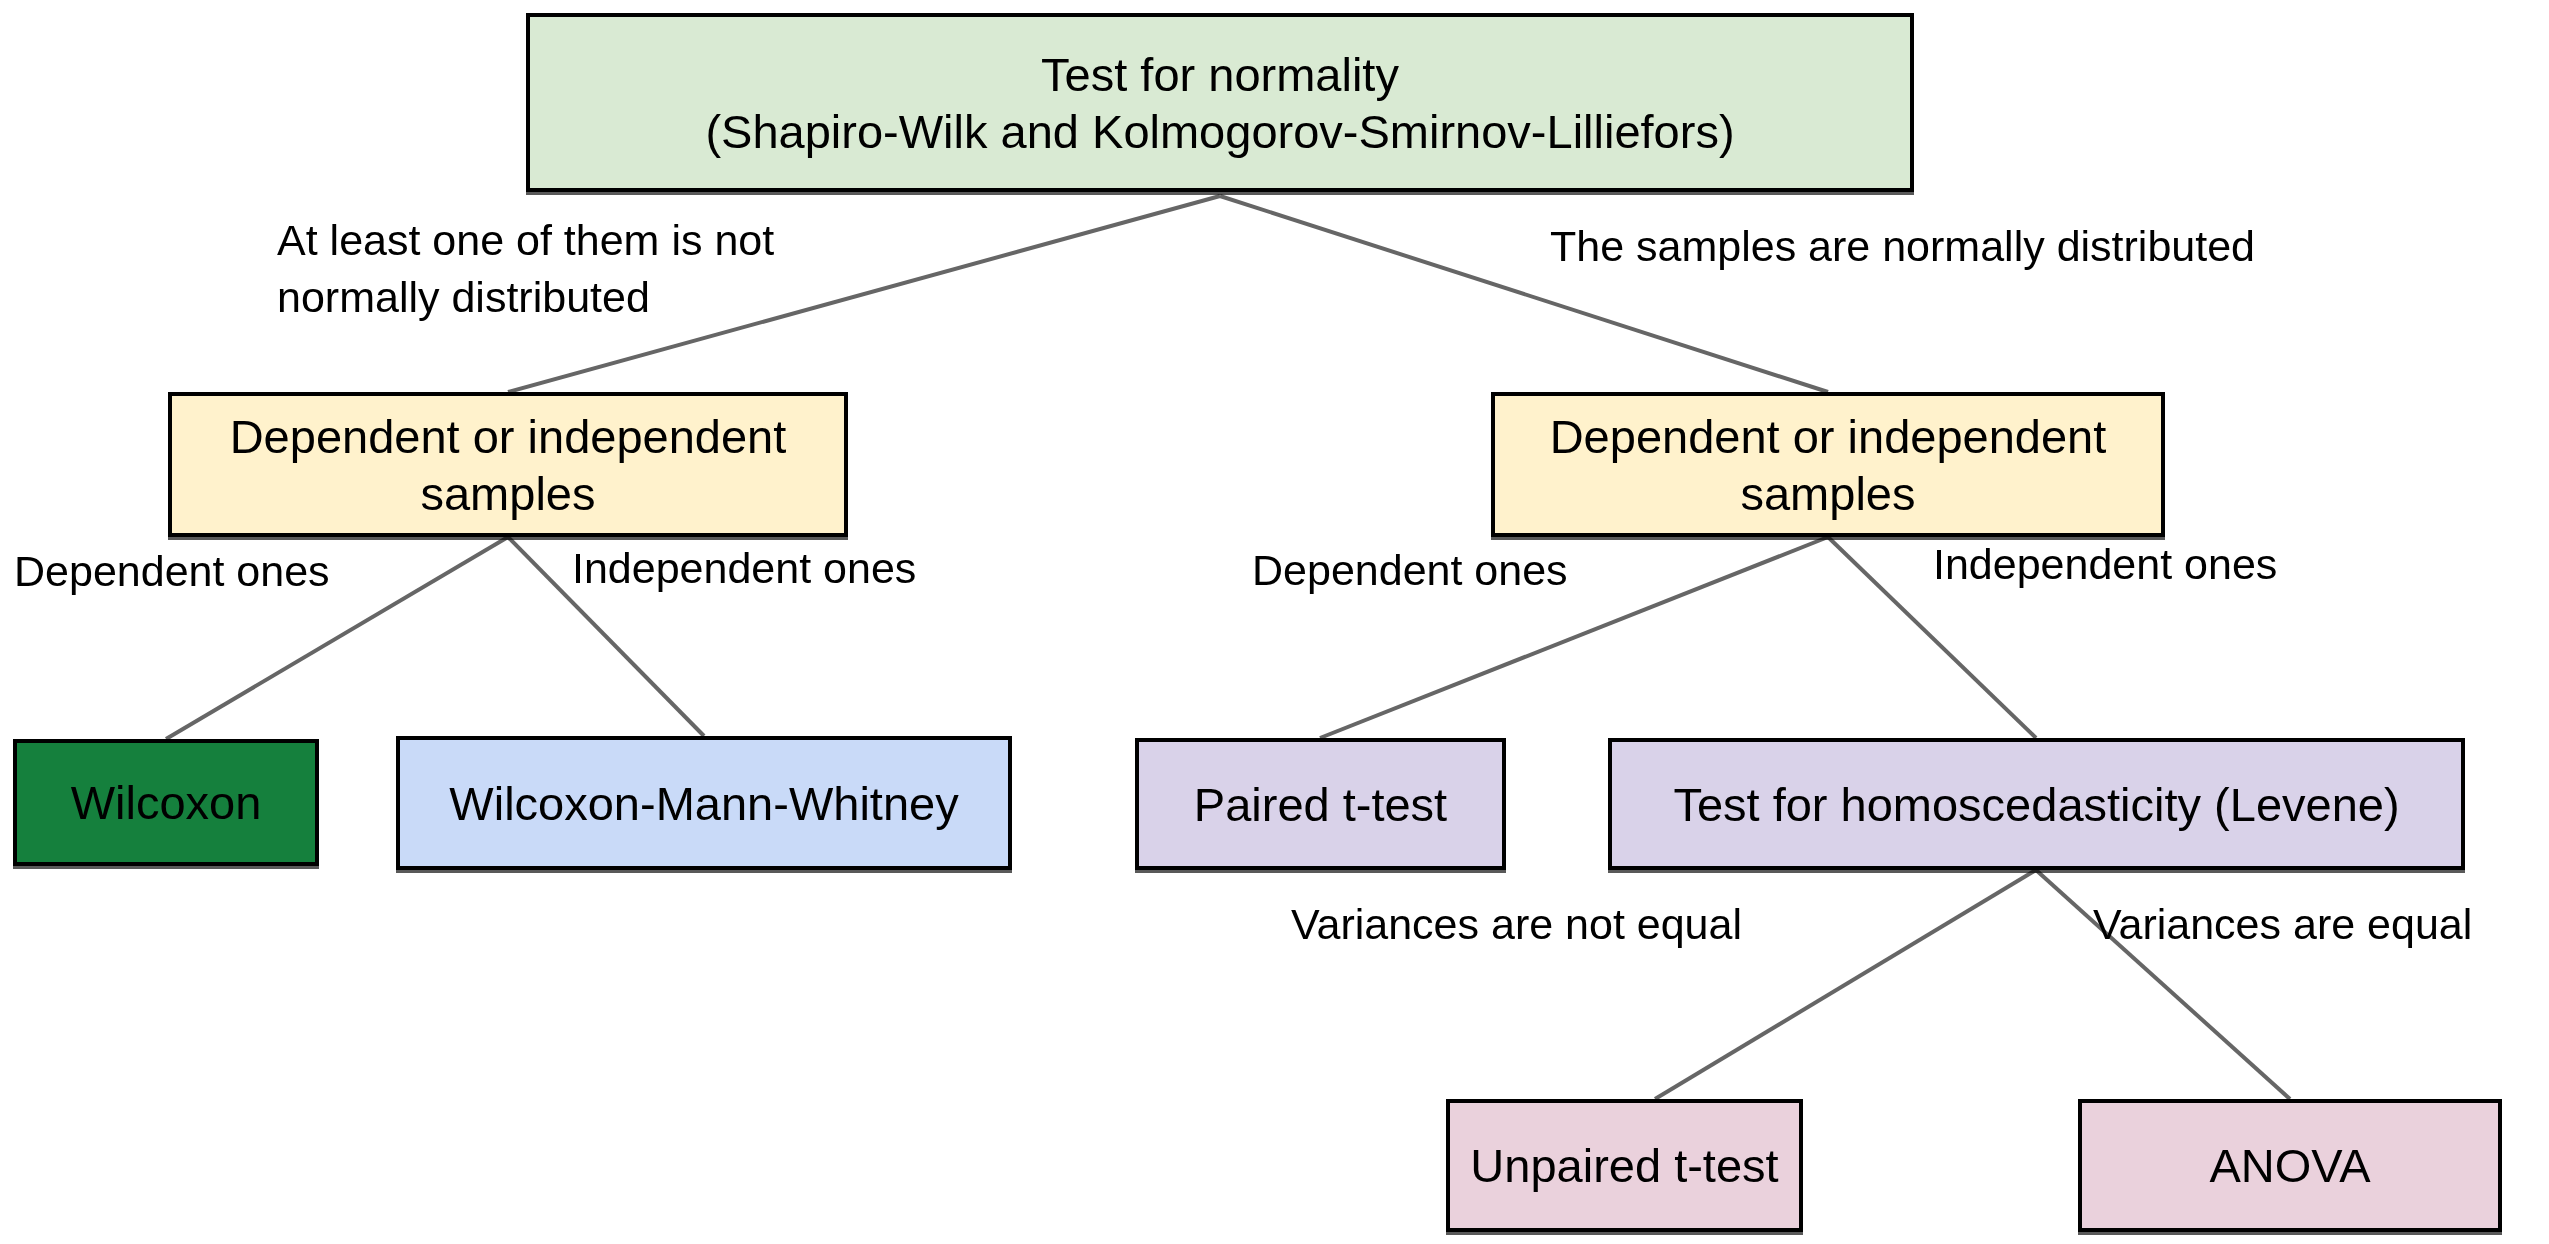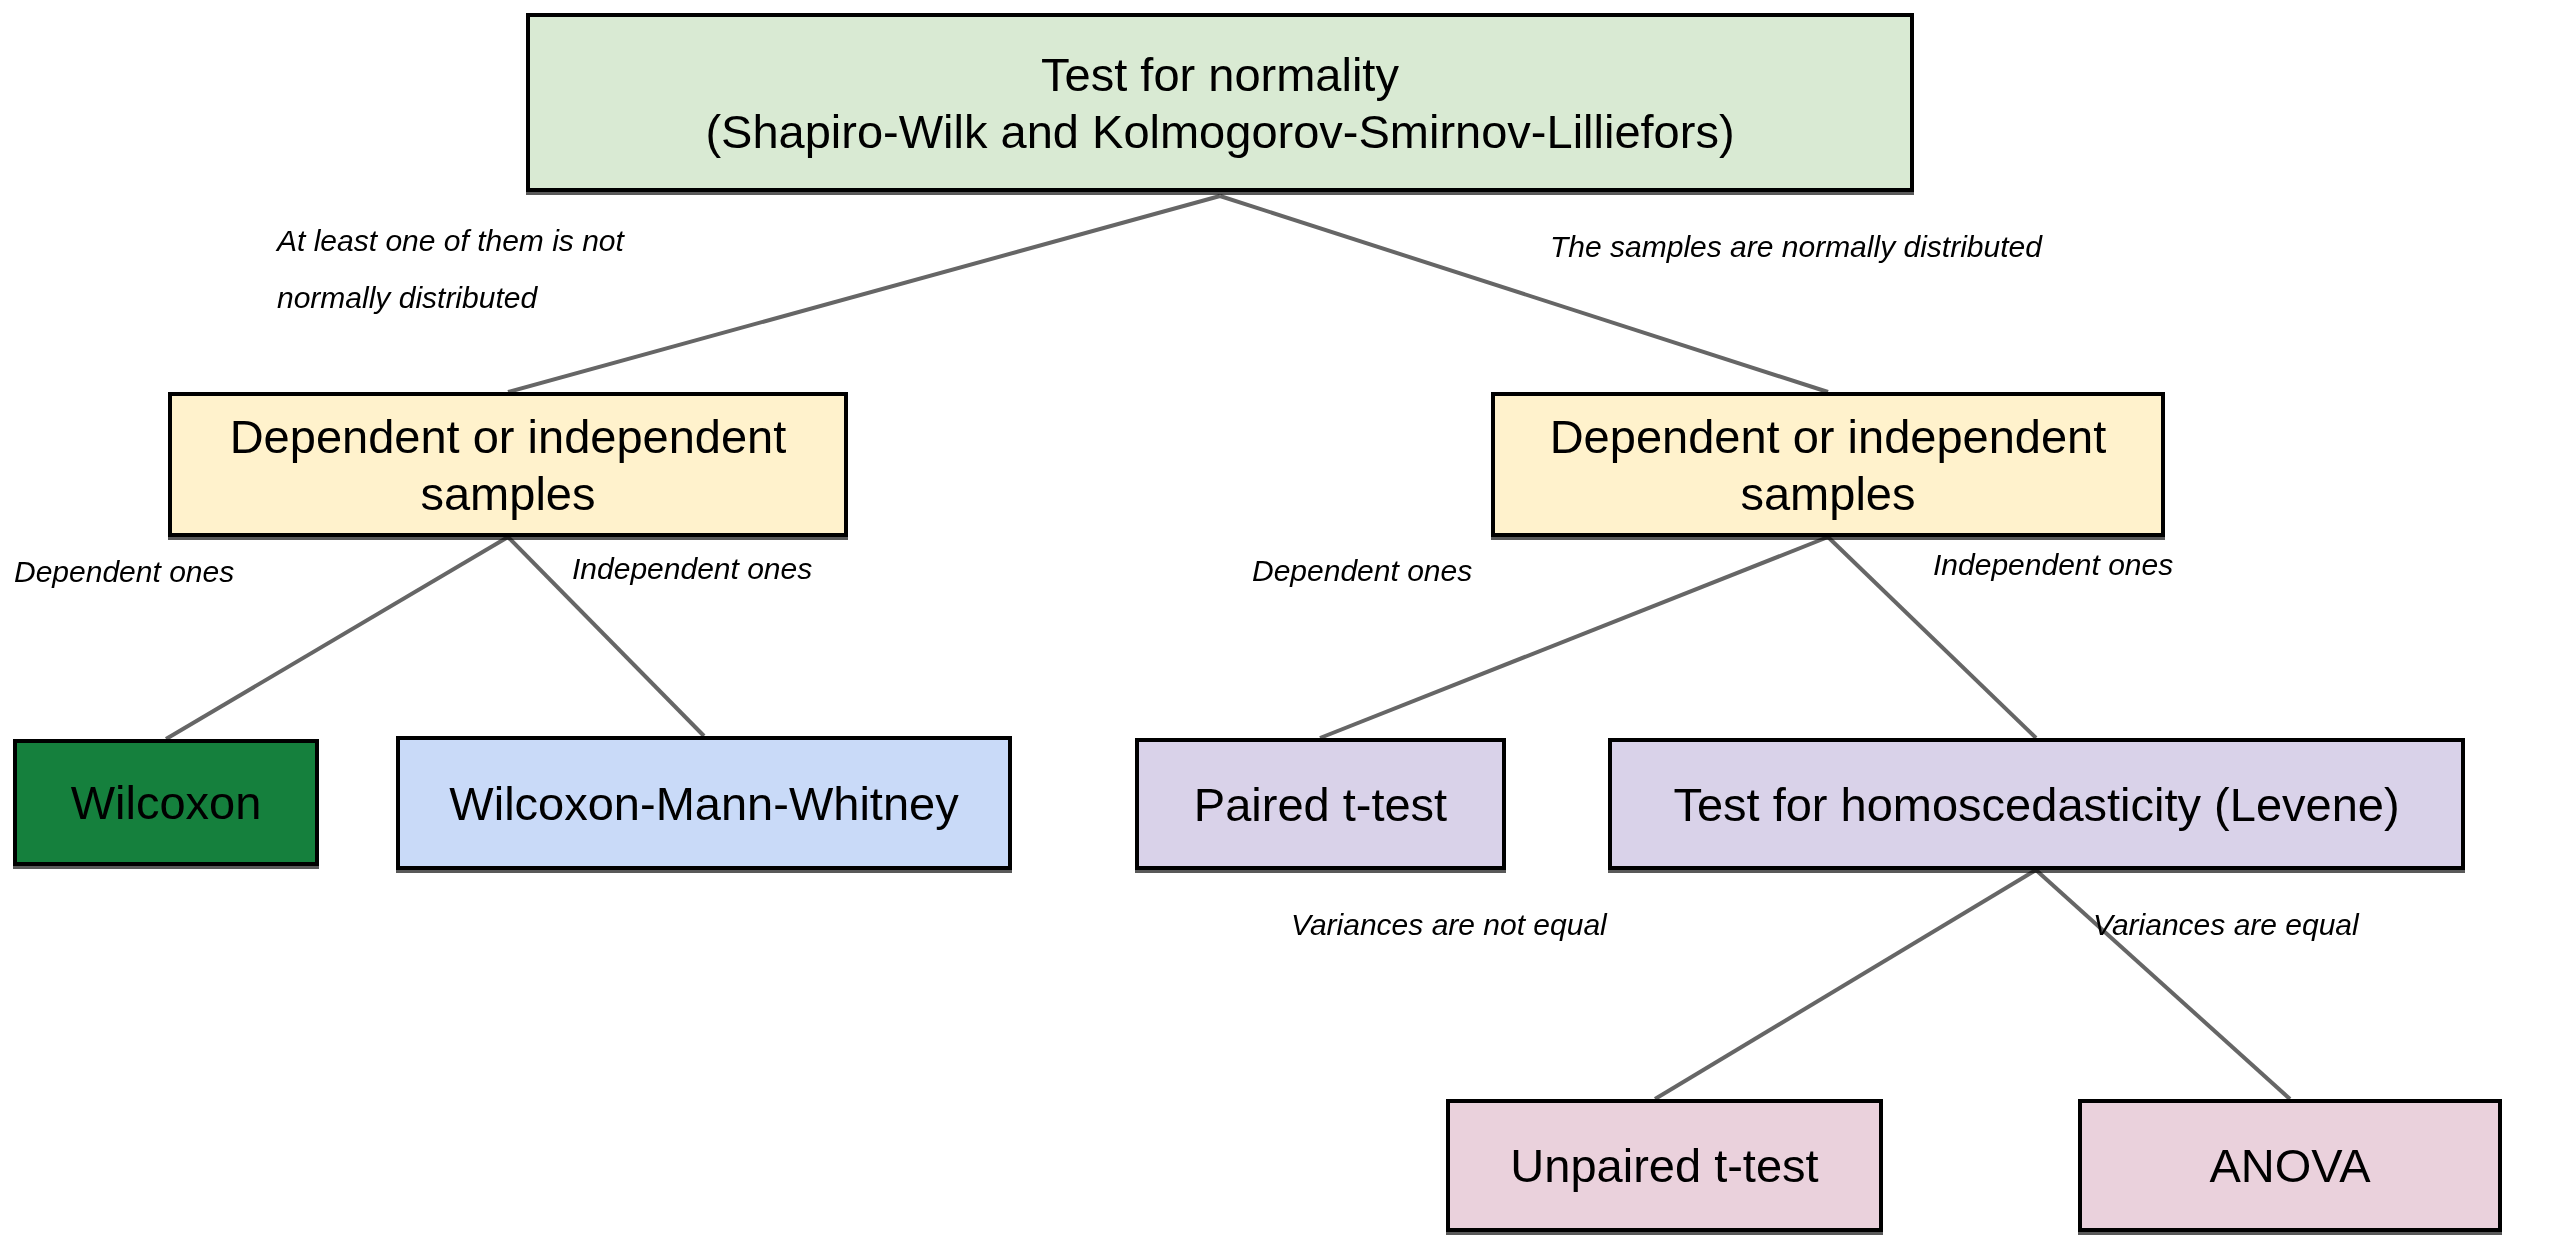--- a/index.html
+++ b/index.html
@@ -36,23 +36,22 @@
     display: flex;
     align-items: center;
     justify-content: center;
     text-align: center;
     font-size: 47px;
     line-height: 57px;
     white-space: pre-line;
   }
   .edge-label {
     position: absolute;
-    font-size: 30px;
+    font-size: 43px;
     line-height: 57px;
-    font-style: italic;
     white-space: pre-line;
   }
 </style>
 </head>
 <body>
 
 <div class="canvas">
 
   <svg class="edges" viewBox="0 0 2549 1244" aria-hidden="true">
     <line x1="1220" y1="196" x2="508" y2="392" stroke="#666666"></line>
@@ -89,21 +88,21 @@
   </div>
 
   <div class="node" style="left: 1135px; top: 738px; width: 371px; height: 132px; background-color: rgb(217, 210, 233); border-color: rgb(0, 0, 0);">
     <span>Paired t-test</span>
   </div>
 
   <div class="node" style="left: 1608px; top: 738px; width: 857px; height: 132px; background-color: rgb(217, 210, 233); border-color: rgb(0, 0, 0);">
     <span>Test for homoscedasticity (Levene)</span>
   </div>
 
-  <div class="node" style="left: 1446px; top: 1099px; width: 437px; height: 133px; background-color: rgb(234, 209, 220); border-color: rgb(0, 0, 0);">
+  <div class="node" style="left: 1446px; top: 1099px; width: 357px; height: 133px; background-color: rgb(234, 209, 220); border-color: rgb(0, 0, 0);">
     <span>Unpaired t-test</span>
   </div>
 
   <div class="node" style="left: 2078px; top: 1099px; width: 424px; height: 133px; background-color: rgb(234, 209, 220); border-color: rgb(0, 0, 0); text-align: center;">
     <span>ANOVA</span>
   </div>
 
   <div class="edge-label" style="left:277px; top:212px;">At least one of them is not
 normally distributed</div>
 

